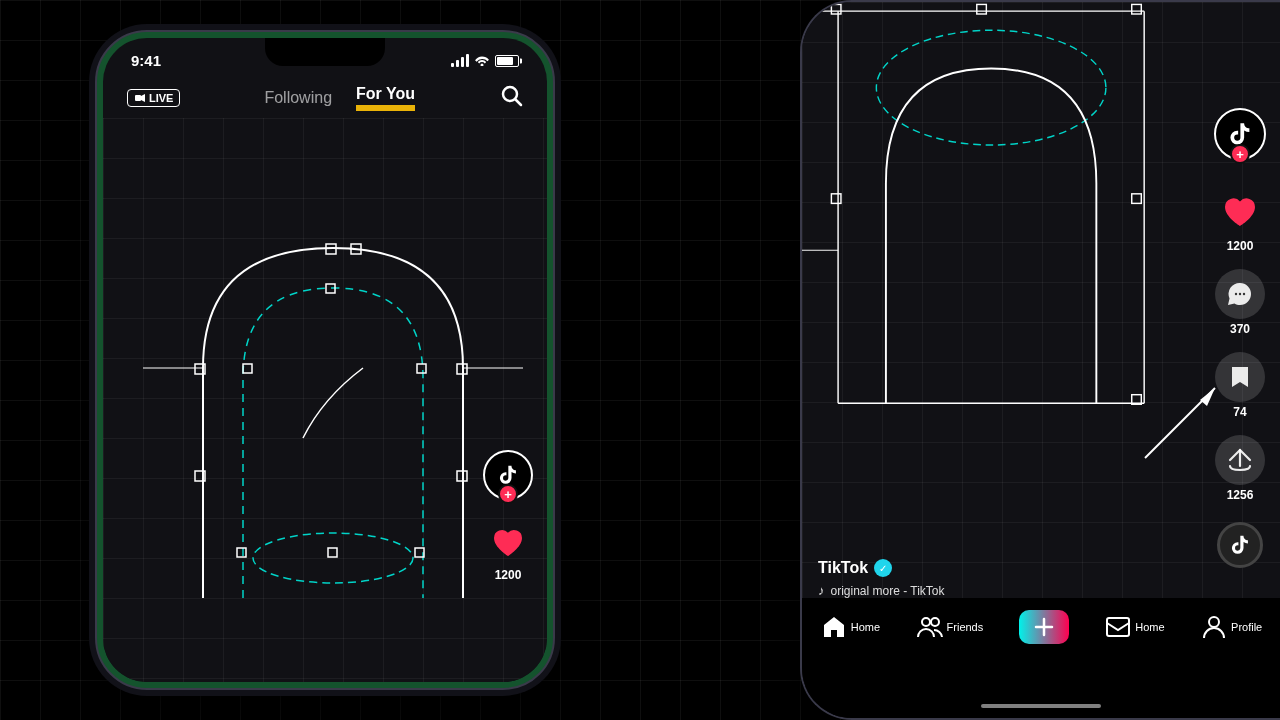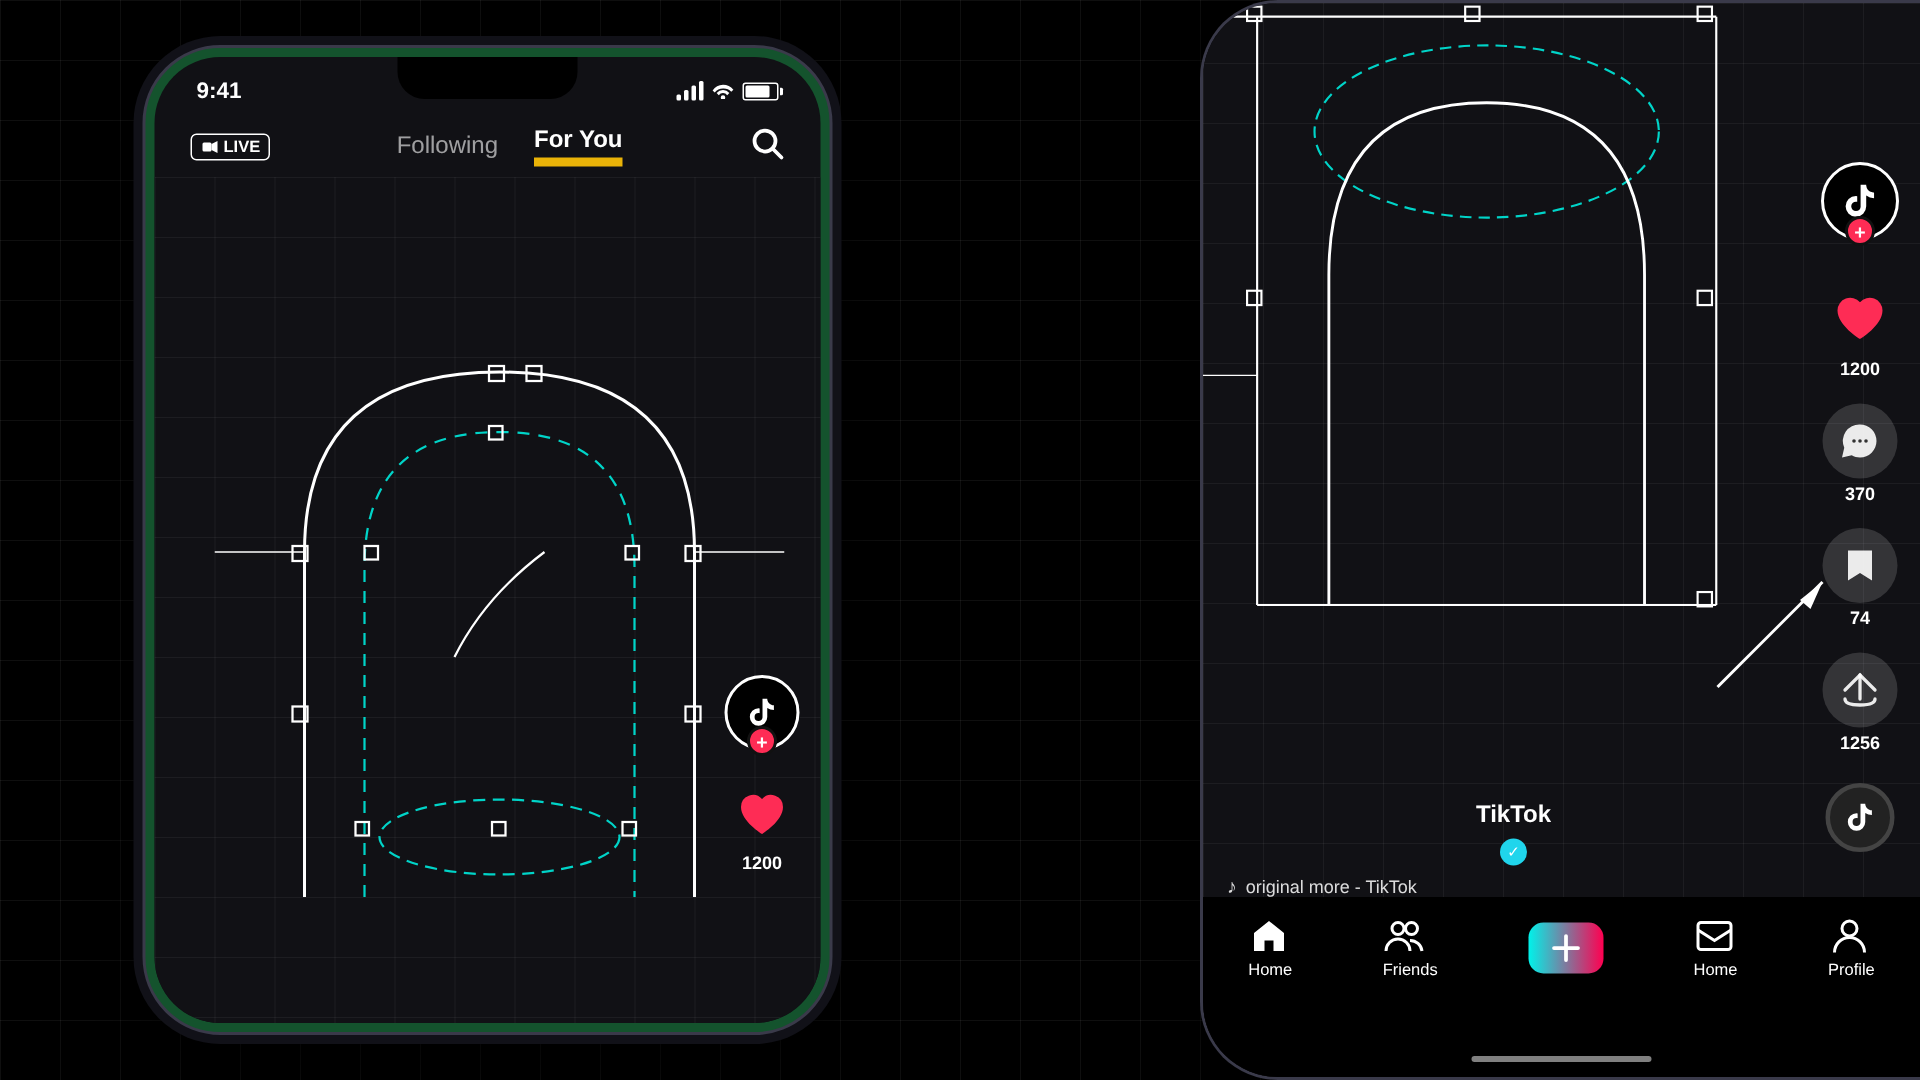--- a/index.html
+++ b/index.html
@@ -349,21 +349,20 @@
       bottom: 120px;
       left: 16px;
       right: 80px;
     }
 
     .creator-name {
       display: flex;
       align-items: center;
       gap: 6px;
       margin-bottom: 6px;
-      flex-direction: column;
     }
 
     .creator-name-text {
       color: #fff;
       font-size: 16px;
       font-weight: 700;
     }
 
     .verified-badge {
       width: 18px;
@@ -415,22 +414,21 @@
 
     .nav-items-right {
       display: flex;
       width: 100%;
       justify-content: space-around;
       align-items: center;
     }
 
     .nav-item-right {
       display: flex;
-      flex-direction: column;
-      align-items: flex-start;
+      align-items: center;
       gap: 3px;
     }
 
     .nav-label-right {
       color: #fff;
       font-size: 11px;
       font-weight: 500;
     }
 
     .nav-plus-btn {

